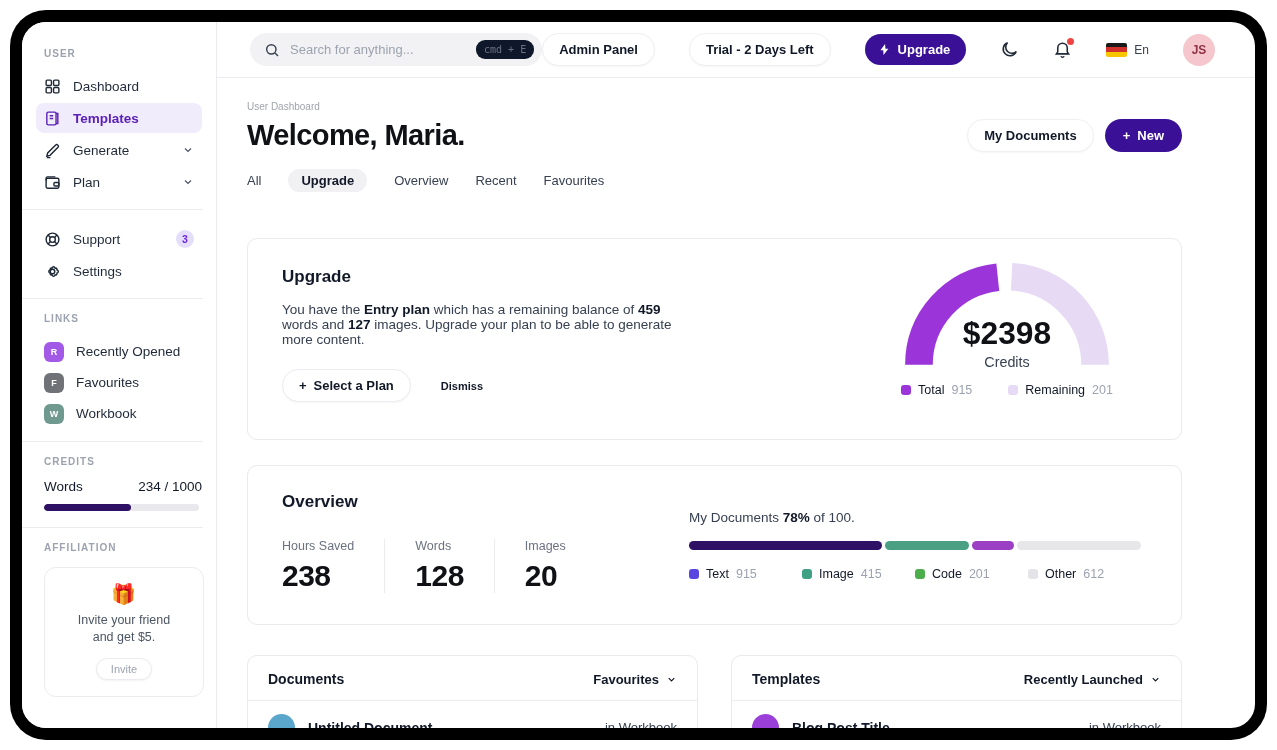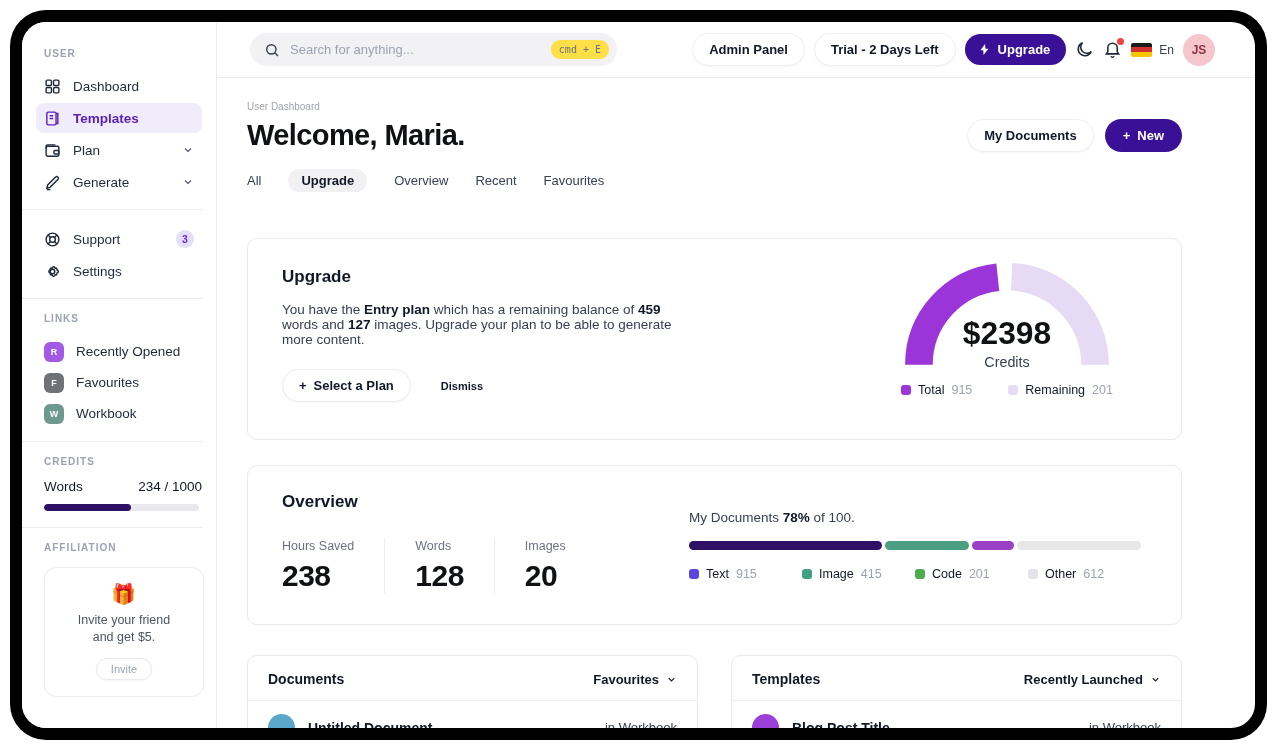--- a/index.html
+++ b/index.html
@@ -27,22 +27,22 @@
   .affil-emoji { font-size:20px; }
   .affil-text { font-size:12.5px; color:#4b5563; line-height:17px; margin-top:6px; }
   .affil-btn { display:inline-block; margin-top:12px; border:1px solid #ececf0; border-radius:14px; padding:4px 14px; font-size:11px; color:#9ca3af; background:#fff; box-shadow:0 1px 2px rgba(0,0,0,.05); cursor:pointer; }
 
   
   .main { flex:1; display:flex; flex-direction:column; min-width:0; }
   .topbar { height:56px; border-bottom:1px solid #ececf0; display:flex; align-items:center; padding:0 40px 0 33px; }
   .search { width:367px; height:33px; background:#f2f2f4; border-radius:17px; display:flex; align-items:center; padding:0 8px 0 14px; gap:10px; color:#6b7280; }
   .search input { border:none; background:transparent; outline:none; flex:1; font-size:13px; color:#374151; font-family:"Liberation Sans", sans-serif; }
   .search input::placeholder { color:#9ca3af; }
-  .kbd { background:#fde047; border-radius:9px; font-size:10px; color:#6b7280; padding:4px 8px; font-family:"DejaVu Sans Mono", monospace; white-space:nowrap; }
-  .top-right { margin-left:auto; display:flex; align-items:center; gap:9px; }
+  .kbd { background:#0f172a; border-radius:9px; font-size:10px; color:#6b7280; padding:4px 8px; font-family:"DejaVu Sans Mono", monospace; white-space:nowrap; }
+  .top-right { margin-left:auto; display:flex; align-items:center; gap:34px; }
   .pill-btn { border:1px solid #efeff2; box-shadow:0 1px 2px rgba(0,0,0,.04); background:#fff; border-radius:17px; padding:8px 16px; font-size:13px; font-weight:bold; color:#111827; cursor:pointer; white-space:nowrap; }
   .upgrade-btn { border-radius:17px; padding:8px 16px 8px 13px; font-size:13px; font-weight:bold; color:#fff; display:flex; align-items:center; gap:7px; cursor:pointer; border:none; }
   .icon-btn { color:#1f2937; cursor:pointer; display:flex; position:relative; }
   .dot { position:absolute; top:-2px; right:-2px; width:7px; height:7px; border-radius:50%; background:#ef4444; }
   .lang { display:flex; align-items:center; gap:7px; cursor:pointer; }
   .flag { width:21px; height:14px; border-radius:2px; overflow:hidden; display:flex; flex-direction:column; }
   .flag div { flex:1; }
   .lang-code { font-size:12px; color:#374151; }
   .avatar { width:32px; height:32px; border-radius:50%; background:#f5c7cd; color:#8f3345; font-size:12px; font-weight:bold; display:flex; align-items:center; justify-content:center; cursor:pointer; }
 
@@ -118,36 +118,36 @@
             <rect x="4" y="3" width="13" height="18" rx="2"></rect>
             <line x1="8" y1="8" x2="13" y2="8"></line>
             <line x1="8" y1="12" x2="13" y2="12"></line>
             <path d="M17 5h2.5v14H17"></path>
           </svg>
       <span>Templates</span>
     </div>
 
     <div class="nav-item">
       <svg width="17" height="17" viewBox="0 0 24 24" fill="none" stroke="currentColor" stroke-width="2">
+            <path d="M4 20l1.2-4.5L16.5 4.2a2 2 0 012.9 0l.4.4a2 2 0 010 2.9L8.5 18.8 4 20z"></path>
+            <line x1="4" y1="22" x2="9" y2="22"></line>
+          </svg>
+      <span>Generate</span>
+      <svg class="chev" width="12" height="12" viewBox="0 0 24 24" fill="none" stroke="currentColor" stroke-width="2.4">
+            <path d="M6 9l6 6 6-6"></path>
+          </svg>
+    </div>
+
+    <div class="nav-item">
+      <svg width="17" height="17" viewBox="0 0 24 24" fill="none" stroke="currentColor" stroke-width="2">
             <rect x="3" y="6" width="18" height="14" rx="2"></rect>
             <path d="M3 9V6a2 2 0 012-2h11"></path>
             <rect x="14" y="12" width="7" height="5" rx="1.5"></rect>
           </svg>
       <span>Plan</span>
-      <svg class="chev" width="12" height="12" viewBox="0 0 24 24" fill="none" stroke="currentColor" stroke-width="2.4">
-            <path d="M6 9l6 6 6-6"></path>
-          </svg>
-    </div>
-
-    <div class="nav-item">
-      <svg width="17" height="17" viewBox="0 0 24 24" fill="none" stroke="currentColor" stroke-width="2">
-            <path d="M4 20l1.2-4.5L16.5 4.2a2 2 0 012.9 0l.4.4a2 2 0 010 2.9L8.5 18.8 4 20z"></path>
-            <line x1="4" y1="22" x2="9" y2="22"></line>
-          </svg>
-      <span>Generate</span>
       <svg class="chev" width="12" height="12" viewBox="0 0 24 24" fill="none" stroke="currentColor" stroke-width="2.4">
             <path d="M6 9l6 6 6-6"></path>
           </svg>
     </div>
 
     <div class="side-div"></div>
 
     <div class="nav-item">
       <svg width="17" height="17" viewBox="0 0 24 24" fill="none" stroke="currentColor" stroke-width="2">
             <circle cx="12" cy="12" r="9"></circle>

